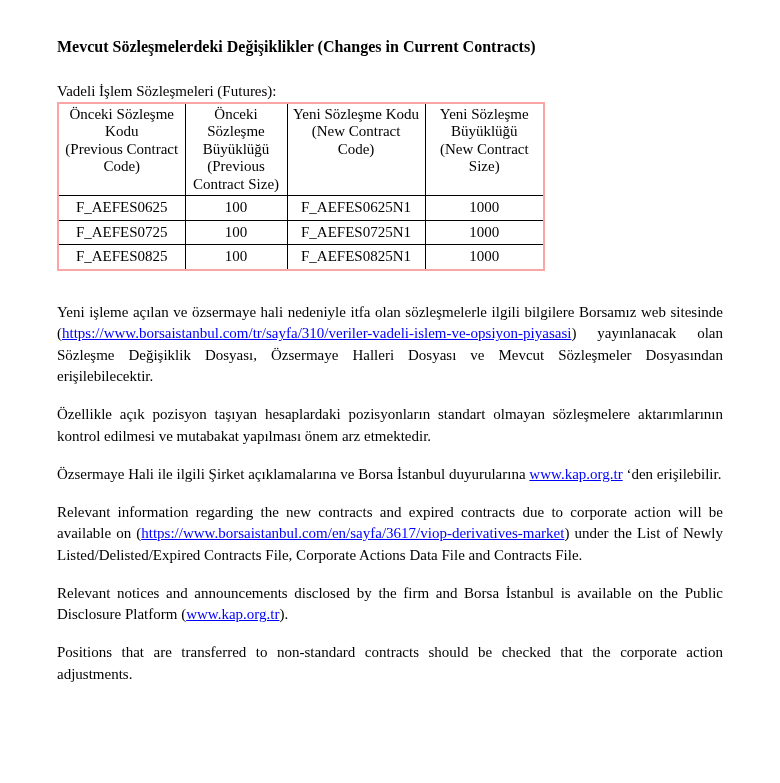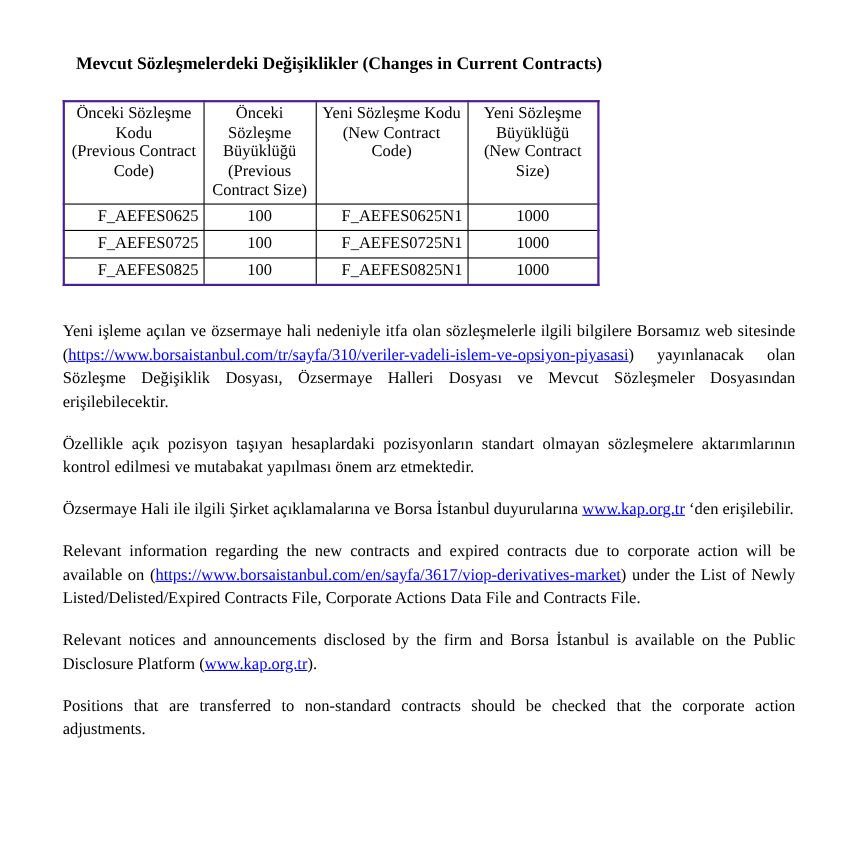--- a/index.html
+++ b/index.html
@@ -14,53 +14,52 @@
     font-family: "Liberation Serif", serif;
     color: #000000;
   }
   .page {
     padding: 37px 57px 0 57px;
     box-sizing: border-box;
   }
   .doc-title {
     font-size: 16px;
     font-weight: bold;
-    margin: 12px;
+    margin: 0;
     line-height: 1.2;
   }
   .doc-subtitle {
     font-size: 15px;
     margin: 26px 0 0 0;
     line-height: 1.3;
   }
   table.contracts {
     border-collapse: collapse;
     table-layout: fixed;
     width: 486px;
-    margin-top: 23px;
     font-size: 15px;
-    border: 2px solid #4c1d95;
+    border: 2px solid #fca5a5;
   }
   table.contracts th,
   table.contracts td {
     border: 1px solid #000000;
     overflow: hidden;
   }
   table.contracts th {
     font-weight: normal;
     text-align: center;
     vertical-align: top;
     white-space: pre-line;
     line-height: 1.17;
     padding: 2px 1px;
   }
   table.contracts td {
     line-height: 1.3;
     padding: 2px 4px;
-    text-align: right;
+    text-align: center;
   }
   table.contracts td:nth-child(2),
   table.contracts td:nth-child(4) {
     text-align: center;
   }
   .paragraphs p {
     font-size: 15px;
     line-height: 21.5px;
     text-align: justify;
     margin: 16.5px 0 0 0;
@@ -75,20 +74,21 @@
     margin-top: 15px;
   }
 </style>
 </head>
 <body>
 
 <div class="page">
 
   <h1 class="doc-title">Mevcut Sözleşmelerdeki Değişiklikler (Changes in Current Contracts)</h1>
 
+  <p class="doc-subtitle">Vadeli İşlem Sözleşmeleri (Futures):</p>
 
   <table class="contracts">
     <colgroup>
       <col style="width:127px">
       <col style="width:102px">
       <col style="width:138px">
       <col style="width:119px">
     </colgroup>
     <thead>
         <tr>

